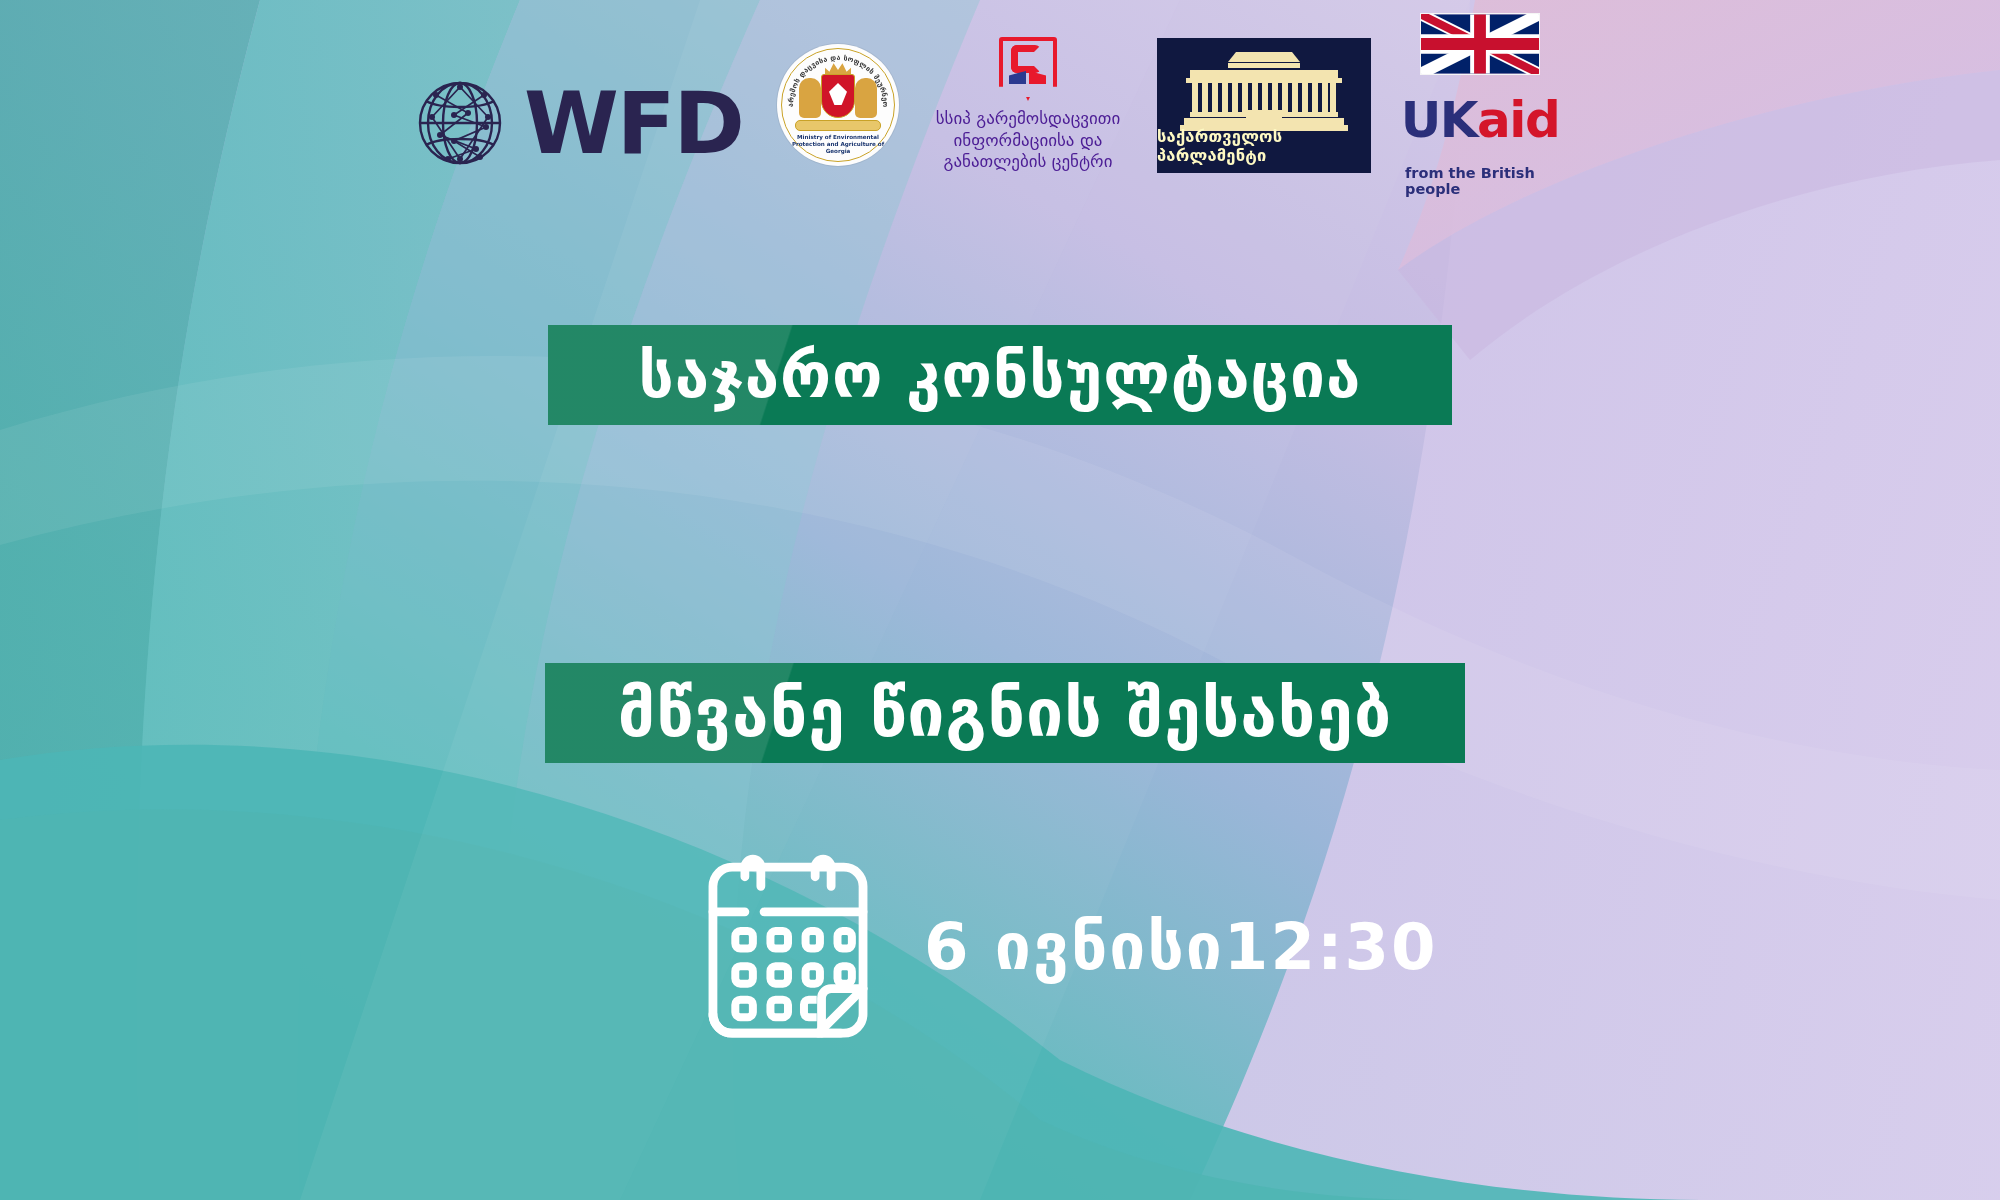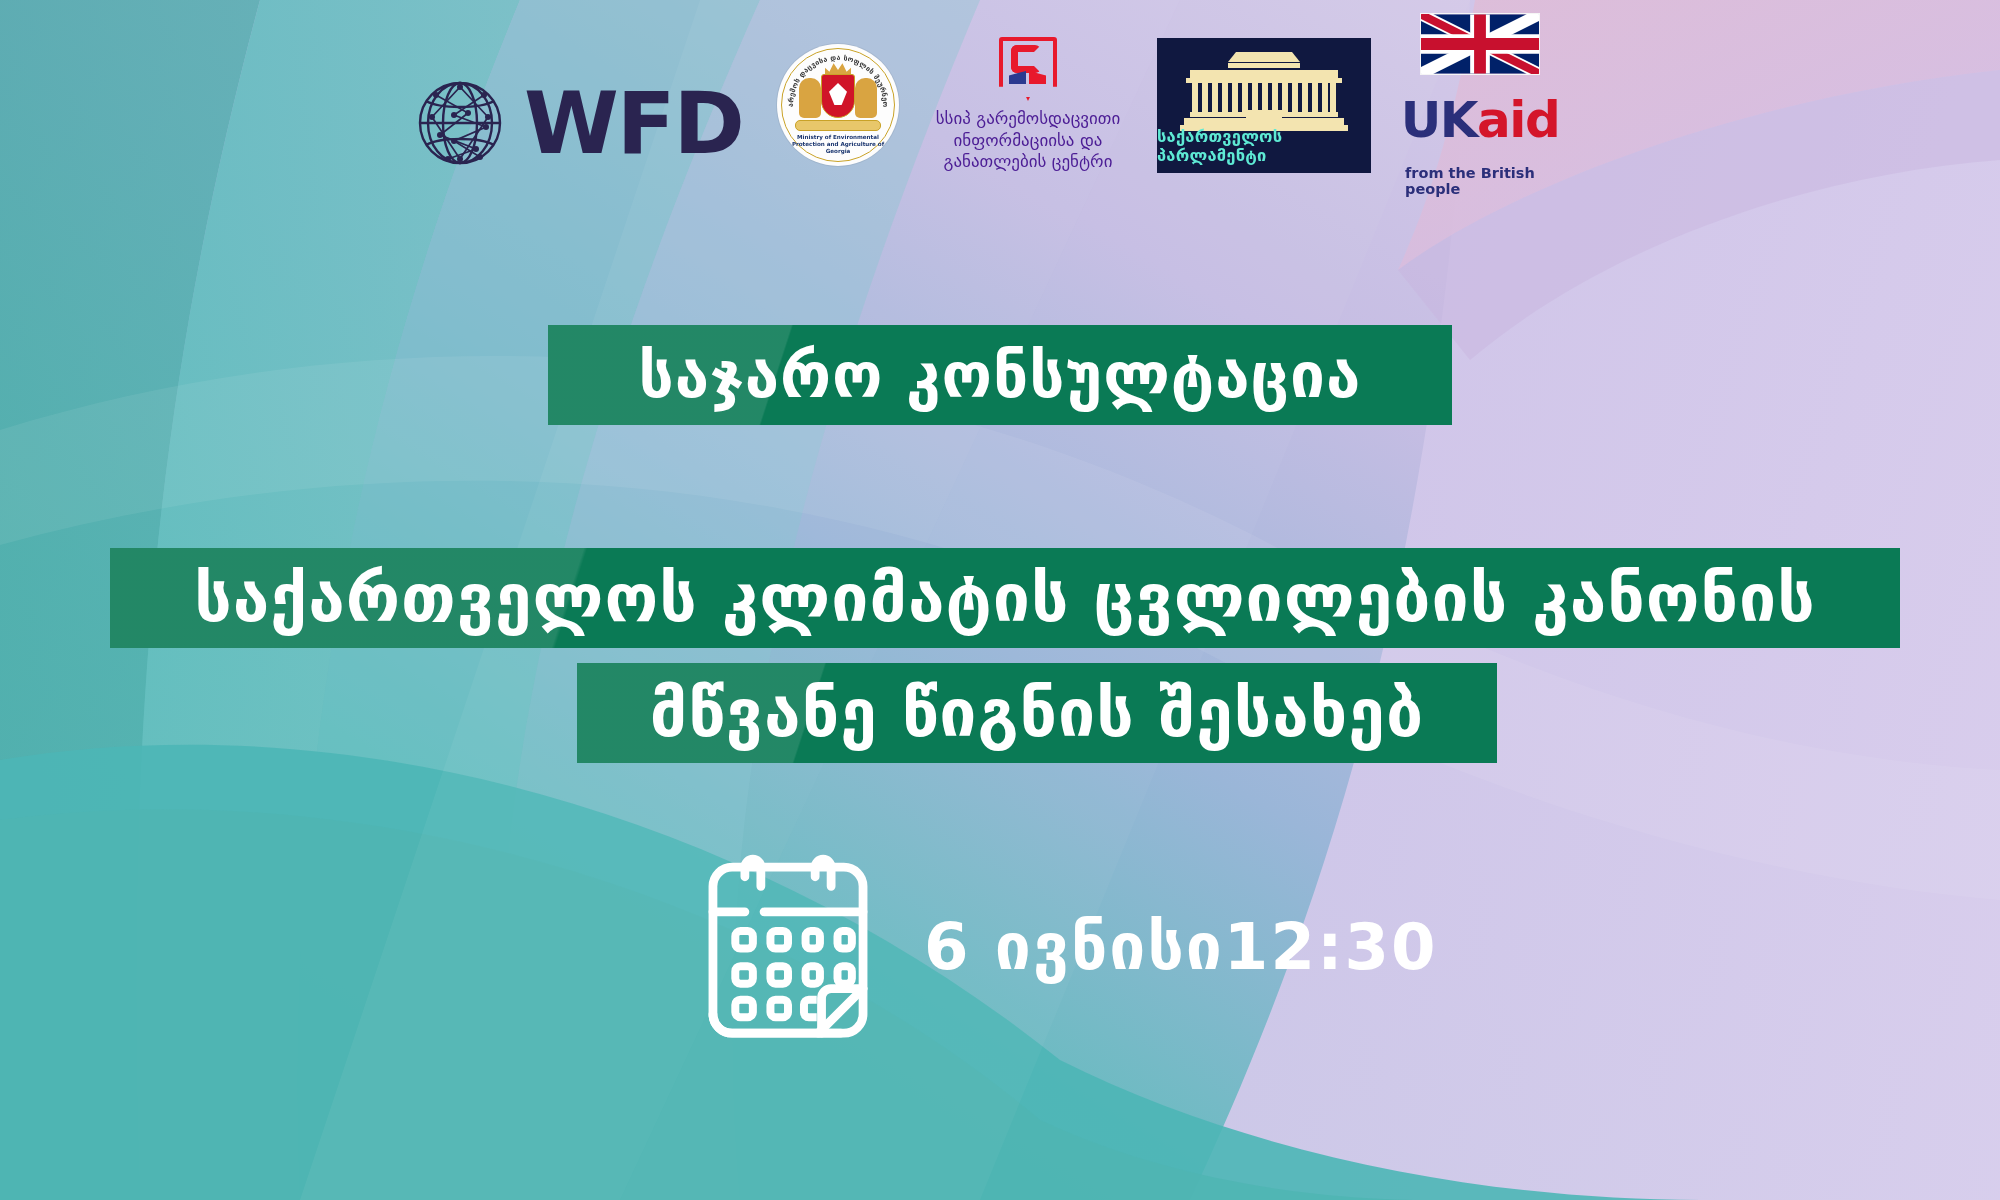--- a/index.html
+++ b/index.html
@@ -135,21 +135,21 @@
     align-items:center; justify-content:flex-end;
     padding-bottom:8px;
   }
   .parl-building {
     position:absolute; left:50%; top:14px; transform:translateX(-50%);
     width:176px; height:82px;
   }
   .parl-text {
     position:relative;
     font-size:16.5px;
-    color:#5eead4;
+    color:#fef9c3;
     font-weight:bold;
     letter-spacing:.2px;
   }
 
   
   .ukaid { display:flex; flex-direction:column; align-items:center; gap:20px; width:150px; }
   .uk-flag { width:120px; height:62px; border:1px solid #f5f5f5; }
   .ukaid-word {
     font-size:50px; font-weight:bold; line-height:1;
     letter-spacing:-1.5px;
@@ -183,21 +183,21 @@
     letter-spacing:1px;
   }
   #banner-title-1 {
     left:110px; top:548px;
     width:1790px; height:100px;
     justify-content:center;
     font-size:66px;
     letter-spacing:1px;
   }
   #banner-title-2 {
-    left:577px; top:663px;
+    left:545px; top:663px;
     width:920px; height:100px;
     justify-content:center;
     font-size:66px;
     letter-spacing:1px;
   }
 
   
   .datetime {
     position:absolute;
     left:700px; top:848px;
@@ -387,24 +387,20 @@
       <div class="ukaid-sub">from the British people</div>
     </div>
 
   </div>
 
   <div class="banner" id="banner-subtitle">
     <div class="sheen"></div>
     <span class="txt">საჯარო კონსულტაცია</span>
   </div>
 
-  <div class="banner" id="banner-title-1">
-    <div class="sheen"></div>
-    <span class="txt">საქართველოს კლიმატის ცვლილების კანონის</span>
-  </div>
 
   <div class="banner" id="banner-title-2">
     <div class="sheen"></div>
     <span class="txt">მწვანე წიგნის შესახებ</span>
   </div>
 
   <div class="datetime">
     <svg class="cal-icon" viewBox="0 0 110 124">
       <g fill="none" stroke="#ffffff" stroke-width="5.5" stroke-linecap="round" stroke-linejoin="round">
         <path d="M8,24 a12,12 0 0 1 12,-12 h70 a12,12 0 0 1 12,12 v80 a12,12 0 0 1 -12,12 h-70 a12,12 0 0 1 -12,-12 Z"></path>

